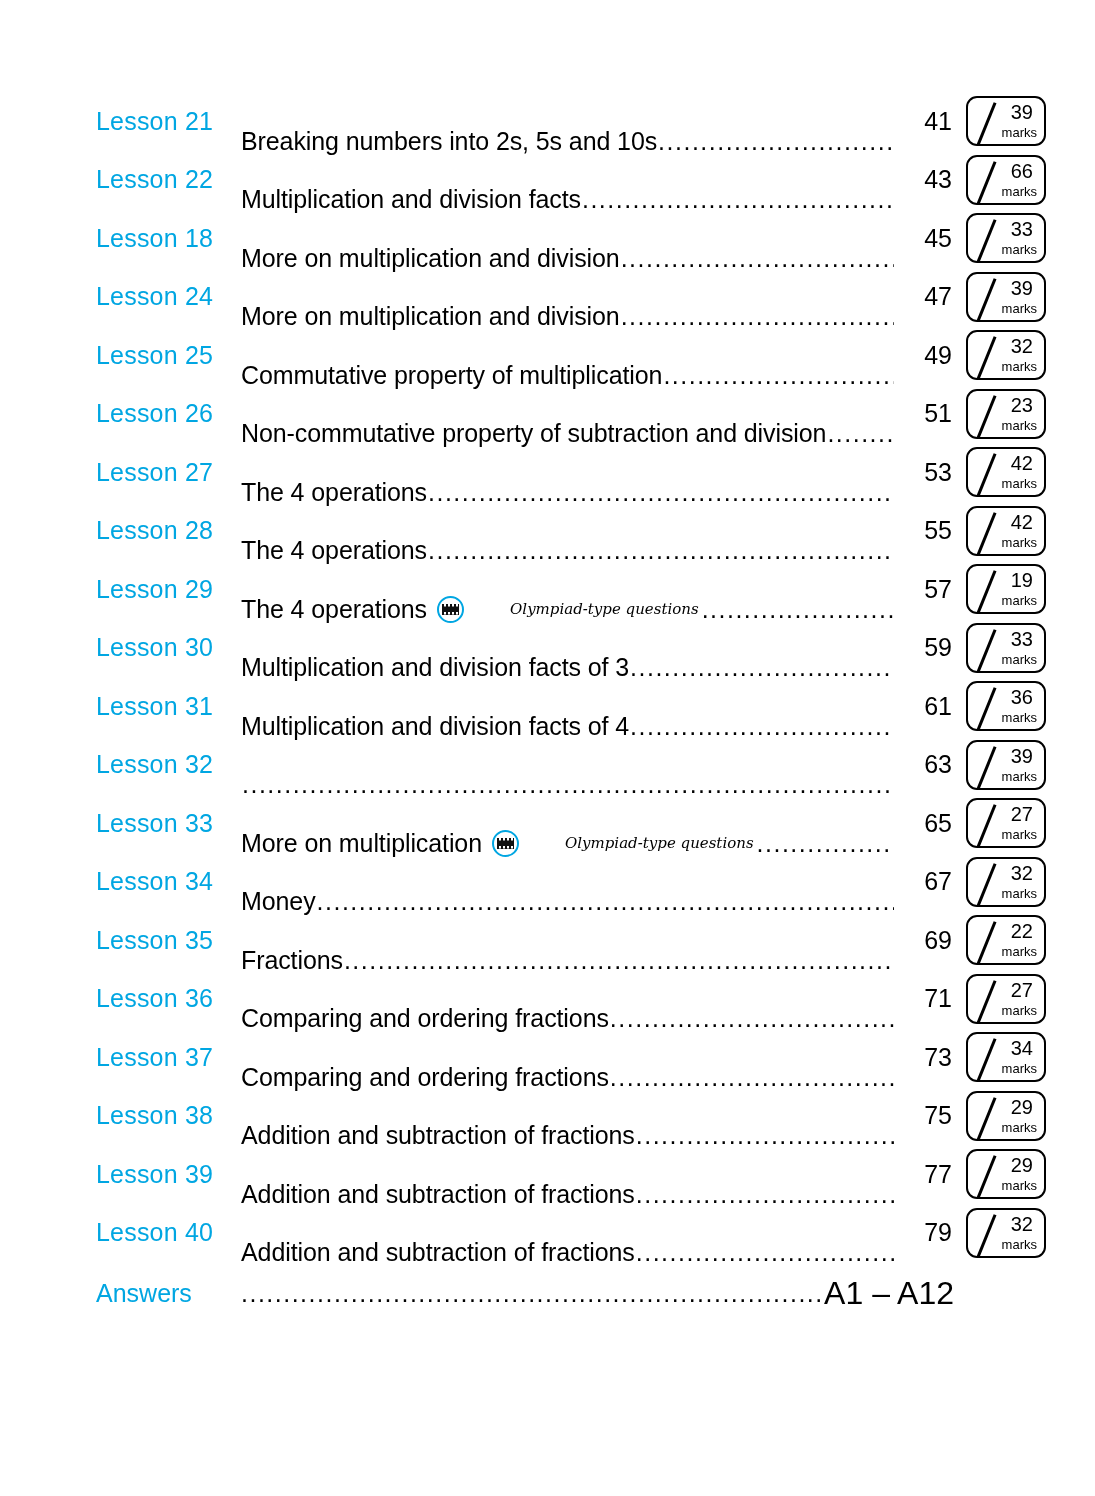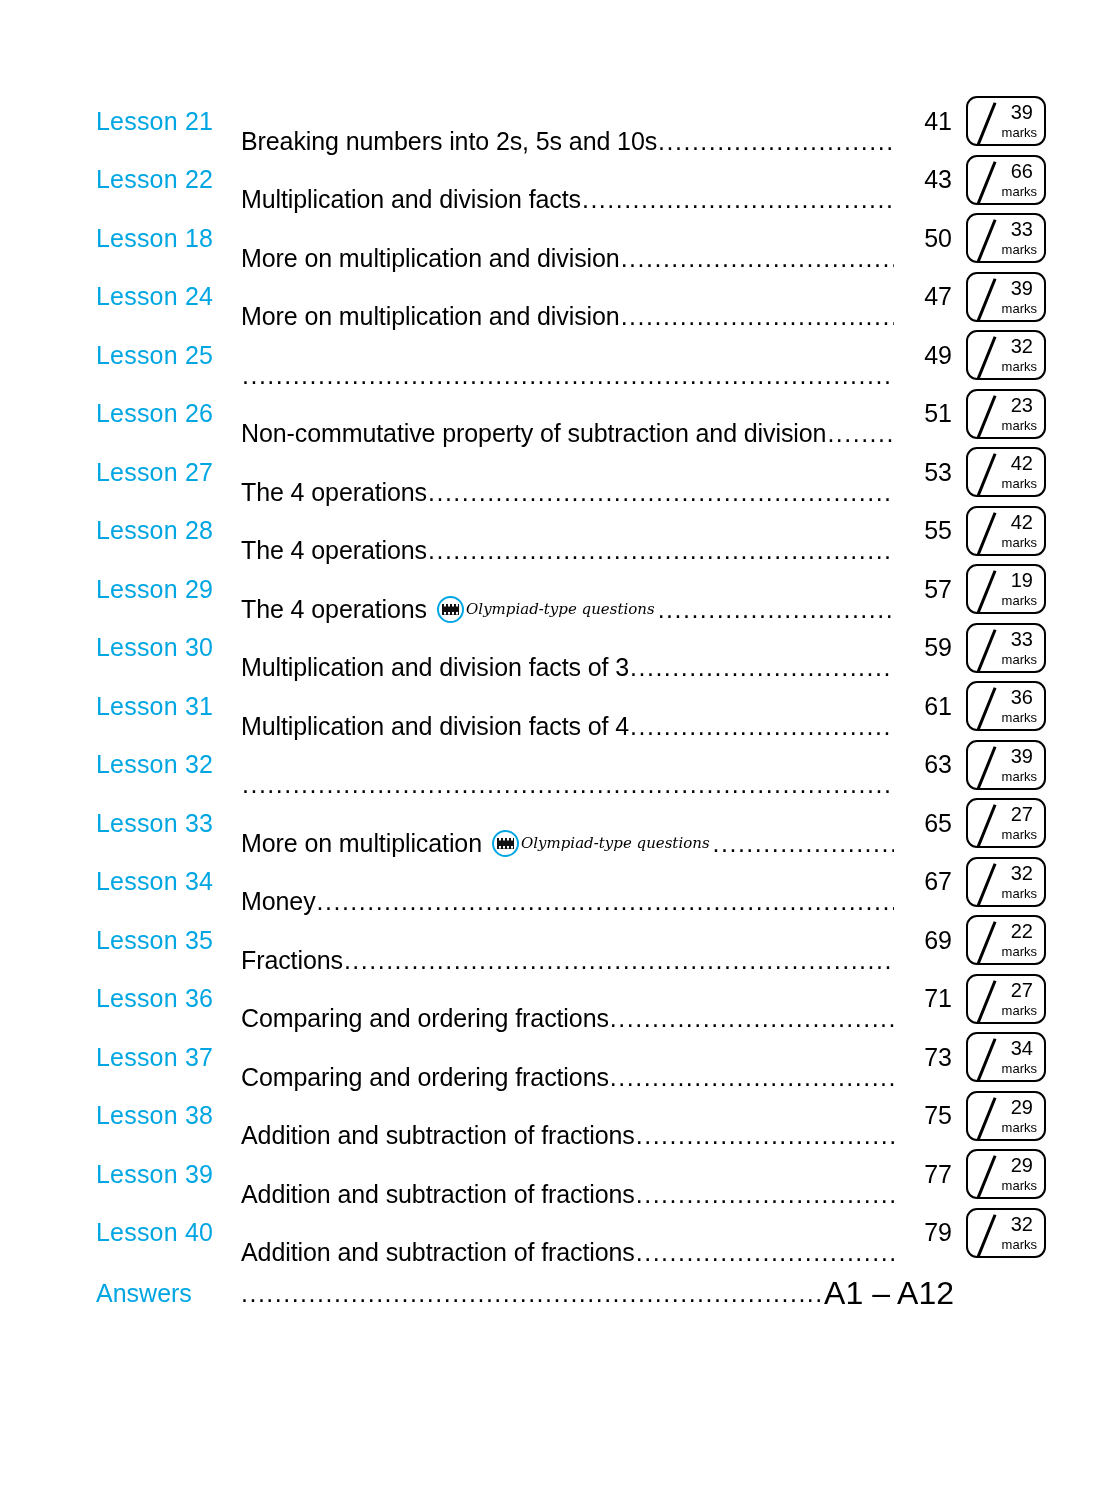--- a/index.html
+++ b/index.html
@@ -63,20 +63,21 @@
     white-space: nowrap;
     letter-spacing: -0.1px;
   }
 
   .olympiad {
     display: inline-flex;
     align-items: center;
     margin-left: 10px;
     margin-right: 2px;
     flex: 0 0 auto;
+    gap: 44px;
   }
 
   .olympiad-badge {
     width: 27px;
     height: 27px;
     border-radius: 50%;
     border: 2.5px solid #00a6e2;
     background: #ffffff;
     display: inline-flex;
     align-items: center;
@@ -218,21 +219,21 @@
           <span class="mval">66</span>
           <span class="mlabel">marks</span>
         </div>
       </div>
       <div class="toc-row">
         <div class="lesson-label">Lesson 18</div>
         <div class="title-wrap">
           <span class="title-text">More on multiplication and division</span>
           <span class="dots">........................................................................................................................................</span>
         </div>
-        <div class="page-num">50</div>
+        <div class="page-num">45</div>
         <div class="marks-box">
           <span class="slash"></span>
           <span class="mval">33</span>
           <span class="mlabel">marks</span>
         </div>
       </div>
       <div class="toc-row">
         <div class="lesson-label">Lesson 24</div>
         <div class="title-wrap">
           <span class="title-text">More on multiplication and division</span>
@@ -241,20 +242,21 @@
         <div class="page-num">47</div>
         <div class="marks-box">
           <span class="slash"></span>
           <span class="mval">39</span>
           <span class="mlabel">marks</span>
         </div>
       </div>
       <div class="toc-row">
         <div class="lesson-label">Lesson 25</div>
         <div class="title-wrap">
+          <span class="title-text">Commutative property of multiplication</span>
           <span class="dots">........................................................................................................................................</span>
         </div>
         <div class="page-num">49</div>
         <div class="marks-box">
           <span class="slash"></span>
           <span class="mval">32</span>
           <span class="mlabel">marks</span>
         </div>
       </div>
       <div class="toc-row">

